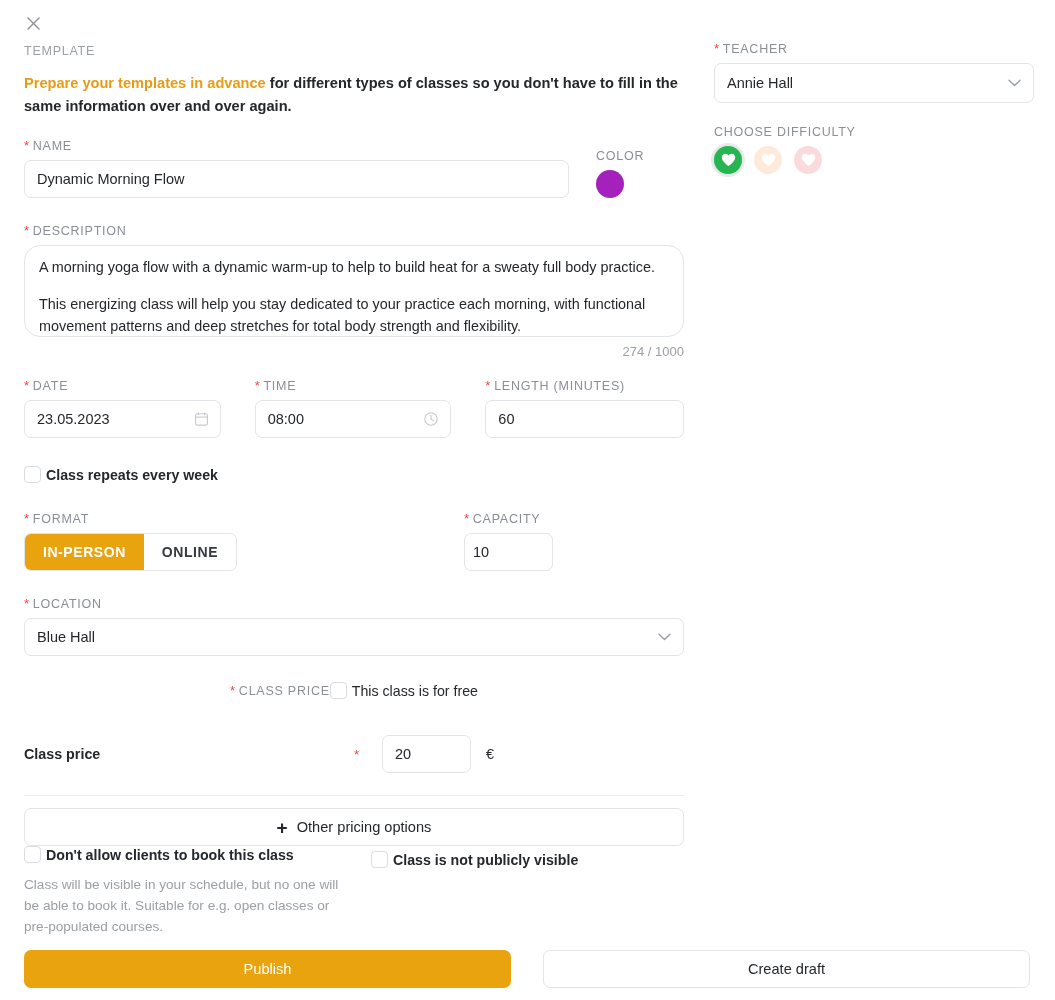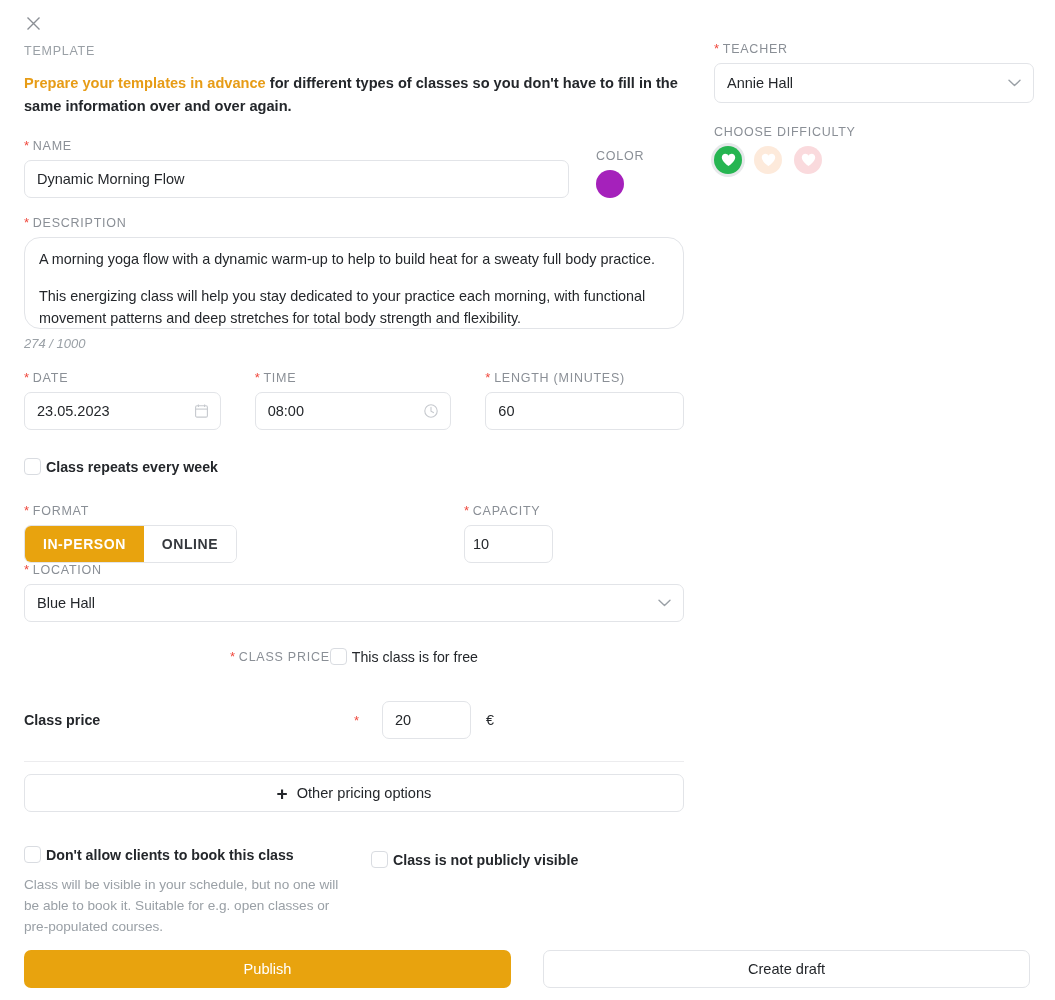--- a/index.html
+++ b/index.html
@@ -52,21 +52,21 @@
   .input-box .val { flex: 1; overflow: hidden; white-space: nowrap; }
   .icon-right { color: #c6c9ce; display: flex; align-items: center; }
 
   .textarea-box {
     border: 1px solid #e2e4e8; border-radius: 16px; background: #fff;
     padding: 10px 14px; font-size: 14.4px; line-height: 1.55; color: #24272b;
     height: 92px; overflow: hidden;
   }
   .textarea-box p { margin: 0 0 14px 0; }
   .textarea-box p:last-child { margin-bottom: 0; }
-  .counter { font-size: 13px; color: #9aa0a6; margin-top: 7px; font-style: italic; }
+  .counter { text-align: right; font-size: 13px; color: #9aa0a6; margin-top: 7px; }
 
   
   .name-row { display: flex; align-items: flex-end; gap: 0; }
   .name-field { width: 545px; }
   .color-field { margin-left: 27px; }
   .color-swatch {
     width: 28px; height: 28px; border-radius: 50%;
     display: block; cursor: pointer;
   }
 
@@ -174,21 +174,21 @@
         <div class="input-box">
           <span class="val">Dynamic Morning Flow</span>
         </div>
       </div>
       <div class="color-field">
         <div class="field-label">COLOR</div>
         <span class="color-swatch" style="background:#a521bb"></span>
       </div>
     </div>
 
-    <div style="margin-top:18px">
+    <div style="margin-top:26px">
       <div class="field-label"><span class="req">*</span><span>DESCRIPTION</span></div>
       <div class="textarea-box">
         <p>A morning yoga flow with a dynamic warm-up to help to build heat for a sweaty full body practice.</p>
         <p>This energizing class will help you stay dedicated to your practice each morning, with functional movement patterns and deep stretches for total body strength and flexibility.</p>
       </div>
       <div class="counter">274 / 1000</div>
     </div>
 
     <div class="triple">
       <div class="cell-date">
@@ -238,21 +238,21 @@
         </div>
       </div>
       <div class="cap-block">
         <div class="field-label"><span class="req">*</span><span>CAPACITY</span></div>
         <div class="input-box cap-input">
           <span class="val">10</span>
         </div>
       </div>
     </div>
 
-    <div style="width:660px">
+    <div style="margin-top:26px; width:660px">
       <div class="field-label"><span class="req">*</span><span>LOCATION</span></div>
       <div class="input-box">
         <span class="val">Blue Hall</span>
         <span class="icon-right">
           <svg width="13" height="8" viewBox="0 0 13 8" aria-hidden="true">
             <path d="M1 1.3 L6.5 6.6 L12 1.3" fill="none" stroke="#9aa0a6" stroke-width="1.4" stroke-linecap="round" stroke-linejoin="round"></path>
           </svg>
         </span>
       </div>
     </div>

